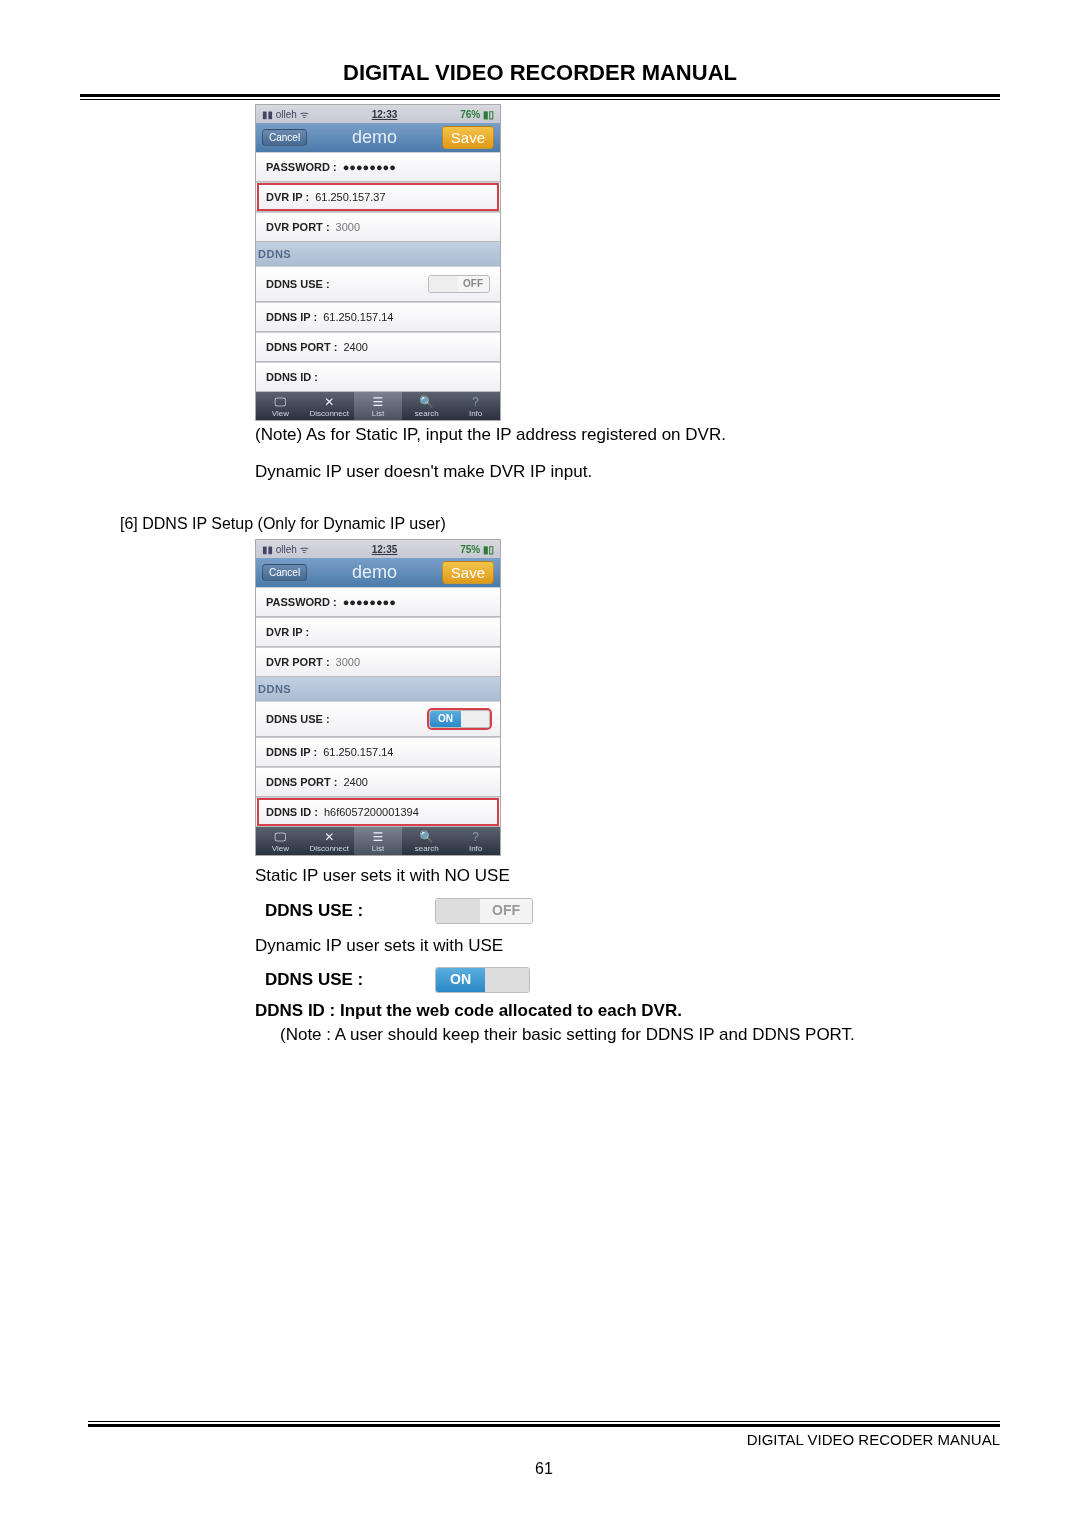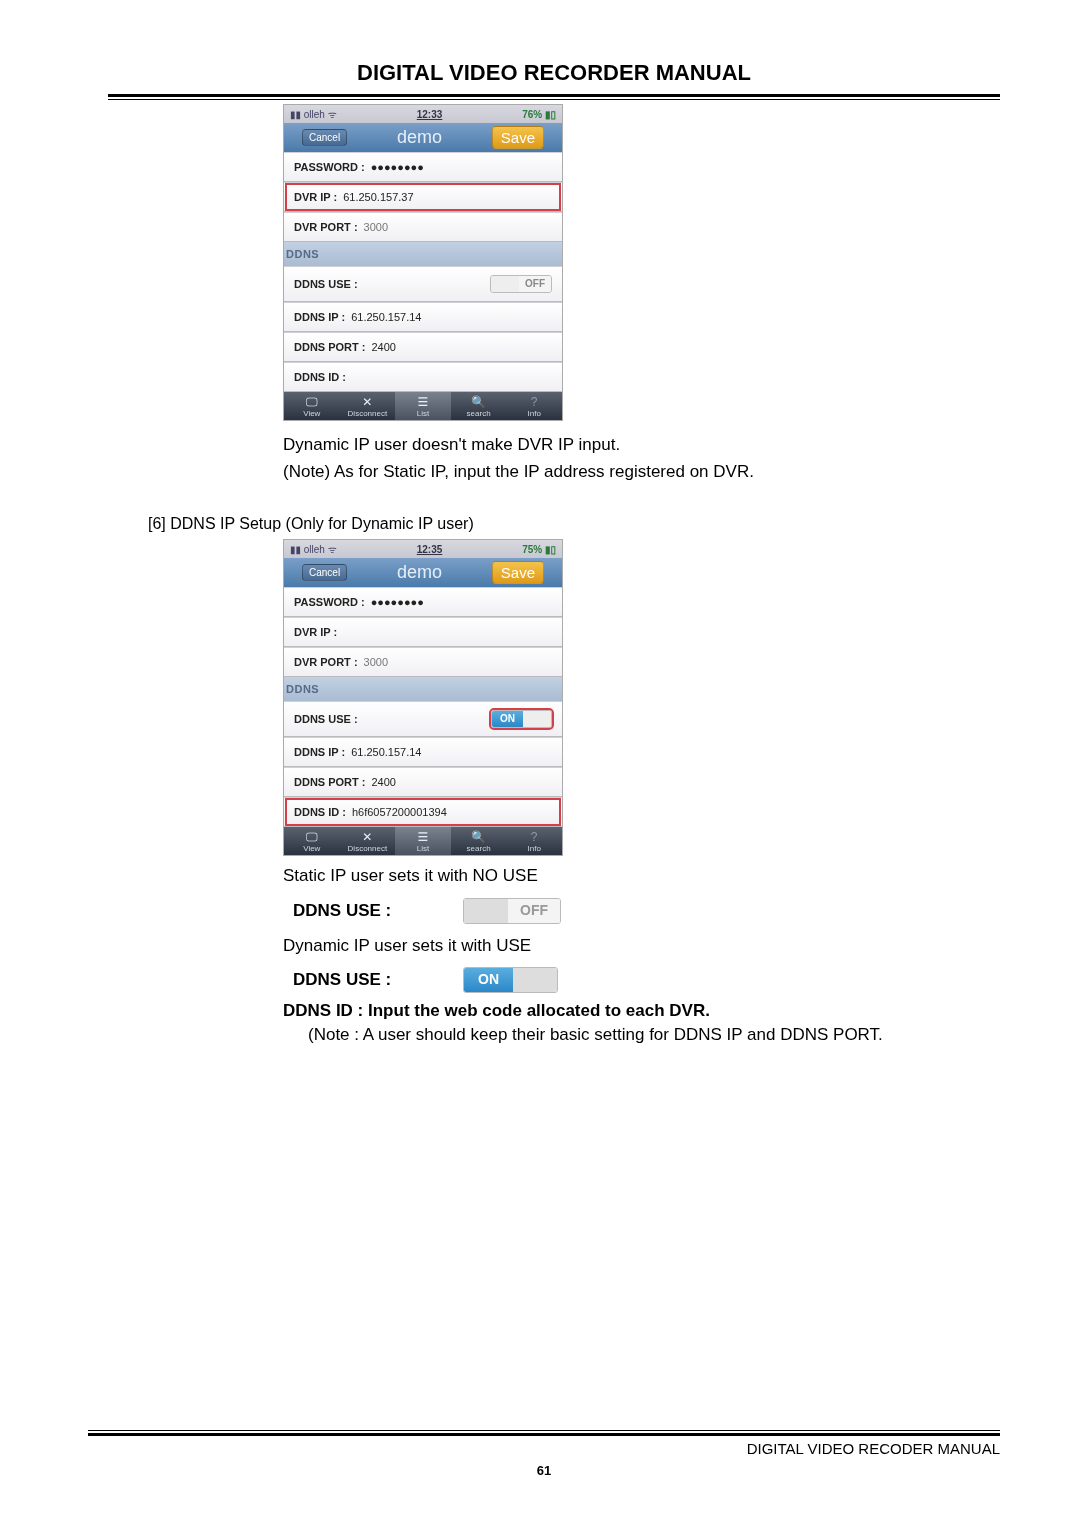--- a/index.html
+++ b/index.html
@@ -9,41 +9,40 @@
     }
     body {
       width: 1080px;
       min-height: 1528px;
       background: white;
       font-family: Arial, "Malgun Gothic", sans-serif;
       position: relative;
     }
     .page {
       padding: 60px 80px 40px 80px;
-      margin-left: 28px;
     }
     .main-title {
       text-align: center;
       font-weight: bold;
       font-size: 22px;
       margin-bottom: 8px;
     }
     .double-rule {
       border-top: 3px solid #000;
       border-bottom: 1px solid #000;
       height: 6px;
       margin-bottom: 4px;
     }
     .section-label {
       margin-left: 40px;
       font-size: 16px;
       margin-bottom: 6px;
     }
     .phone-shot {
-      width: 280px;
+      width: 246px;
       margin-left: 175px;
       border: 1px solid #aaa;
       background: #e6e6ea;
       font-size: 11px;
       overflow: hidden;
     }
     .phone-status {
       display: flex;
       justify-content: space-between;
       align-items: center;
@@ -64,21 +63,21 @@
     .phone-status .right {
       color: #2a7a3a;
       font-weight: bold;
     }
     .phone-header {
       display: flex;
       background: linear-gradient(#7a9fc8, #4a7aaa);
       color: #fff;
       align-items: center;
       justify-content: space-between;
-      padding: 3px 18px;
+      padding: 3px 6px;
       font-size: 12px;
     }
     .phone-header .cancel {
       background: linear-gradient(#6a8ab0, #466a94);
       border: 1px solid rgba(0,0,0,0.3);
       border-radius: 4px;
       padding: 2px 6px;
       color: #fff;
       font-size: 10px;
       white-space: nowrap;
@@ -244,23 +243,22 @@
       border-bottom: 3px solid #000;
       height: 6px;
       margin-bottom: 4px;
     }
     .footer-text {
       text-align: right;
       font-size: 15px;
     }
     .page-num {
       text-align: center;
-      font-size: 13px;
-      margin-top: 6px;
-      font-weight: bold;
+      font-size: 16px;
+      margin-top: 12px;
     }
   </style>
 </head>
 <body>
 
 <div class="page">
   <div class="main-title">DIGITAL VIDEO RECORDER MANUAL</div>
   <div class="double-rule"></div>
 
 
@@ -318,22 +316,22 @@
     </div>
     <div class="phone-nav">
       <div class="item"><span class="ico">🖵</span><span>View</span></div>
       <div class="item"><span class="ico">✕</span><span>Disconnect</span></div>
       <div class="item active"><span class="ico">☰</span><span>List</span></div>
       <div class="item"><span class="ico">🔍</span><span>search</span></div>
       <div class="item qmark"><span class="ico">?</span><span>Info</span></div>
     </div>
   </div>
 
+  <div class="body-text">(Note) As for Static IP, input the IP address registered on DVR.</div>
   <div class="body-text" style="margin-top:10px">Dynamic IP user doesn't make DVR IP input.</div>
-  <div class="body-text">(Note) As for Static IP, input the IP address registered on DVR.</div>
 
   <div class="section-label" style="margin-top:30px">[6] DDNS IP Setup (Only for Dynamic IP user)</div>
 
   <div class="phone-shot">
     <div class="phone-status">
       <span class="left">
         <span>▮▮</span>
         <span>olleh</span>
         <span>ᯤ</span>
       </span>

